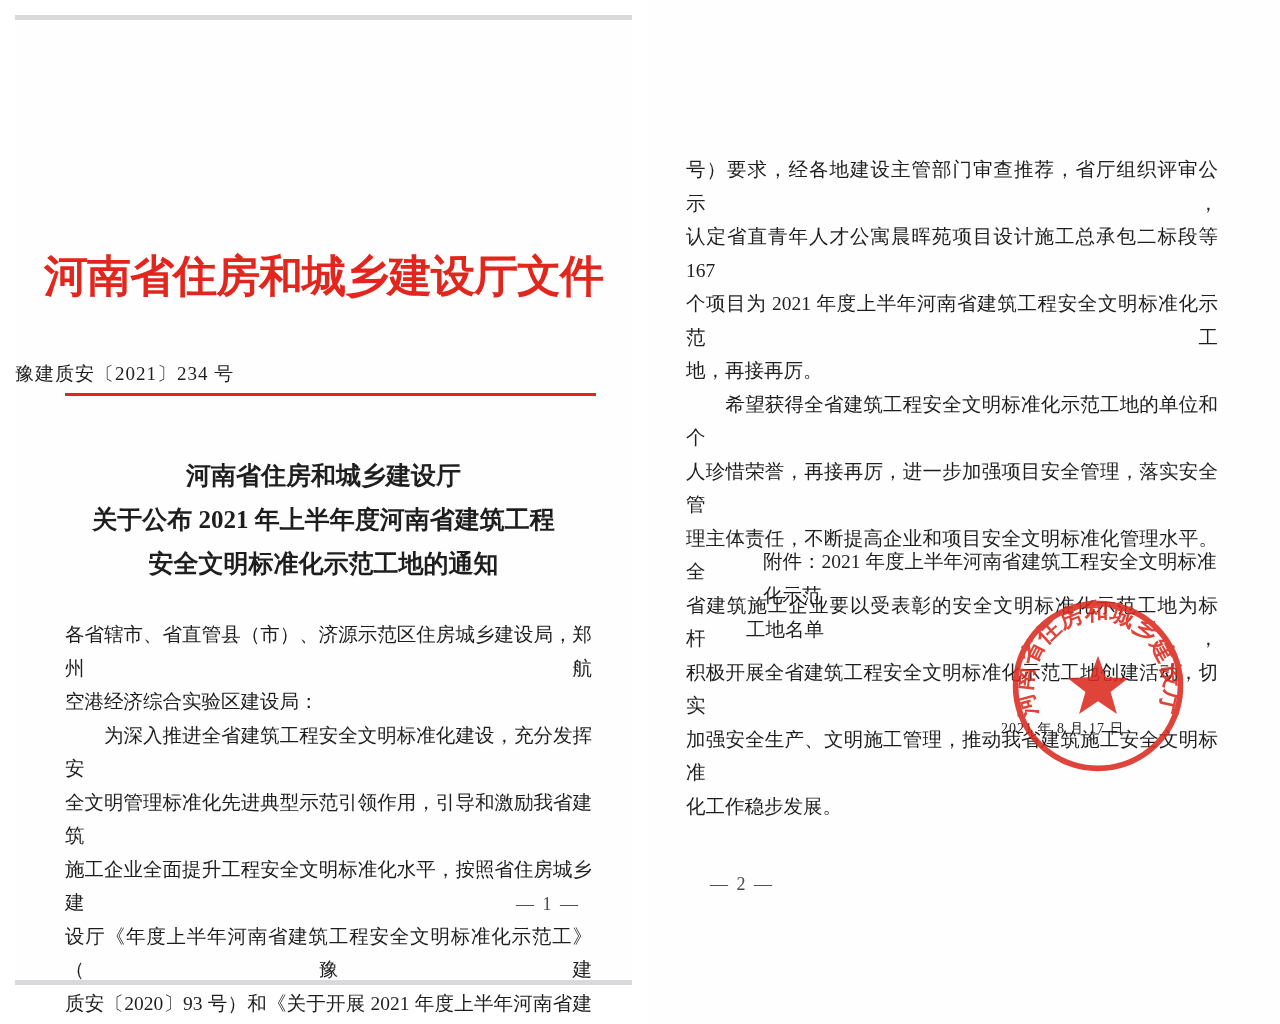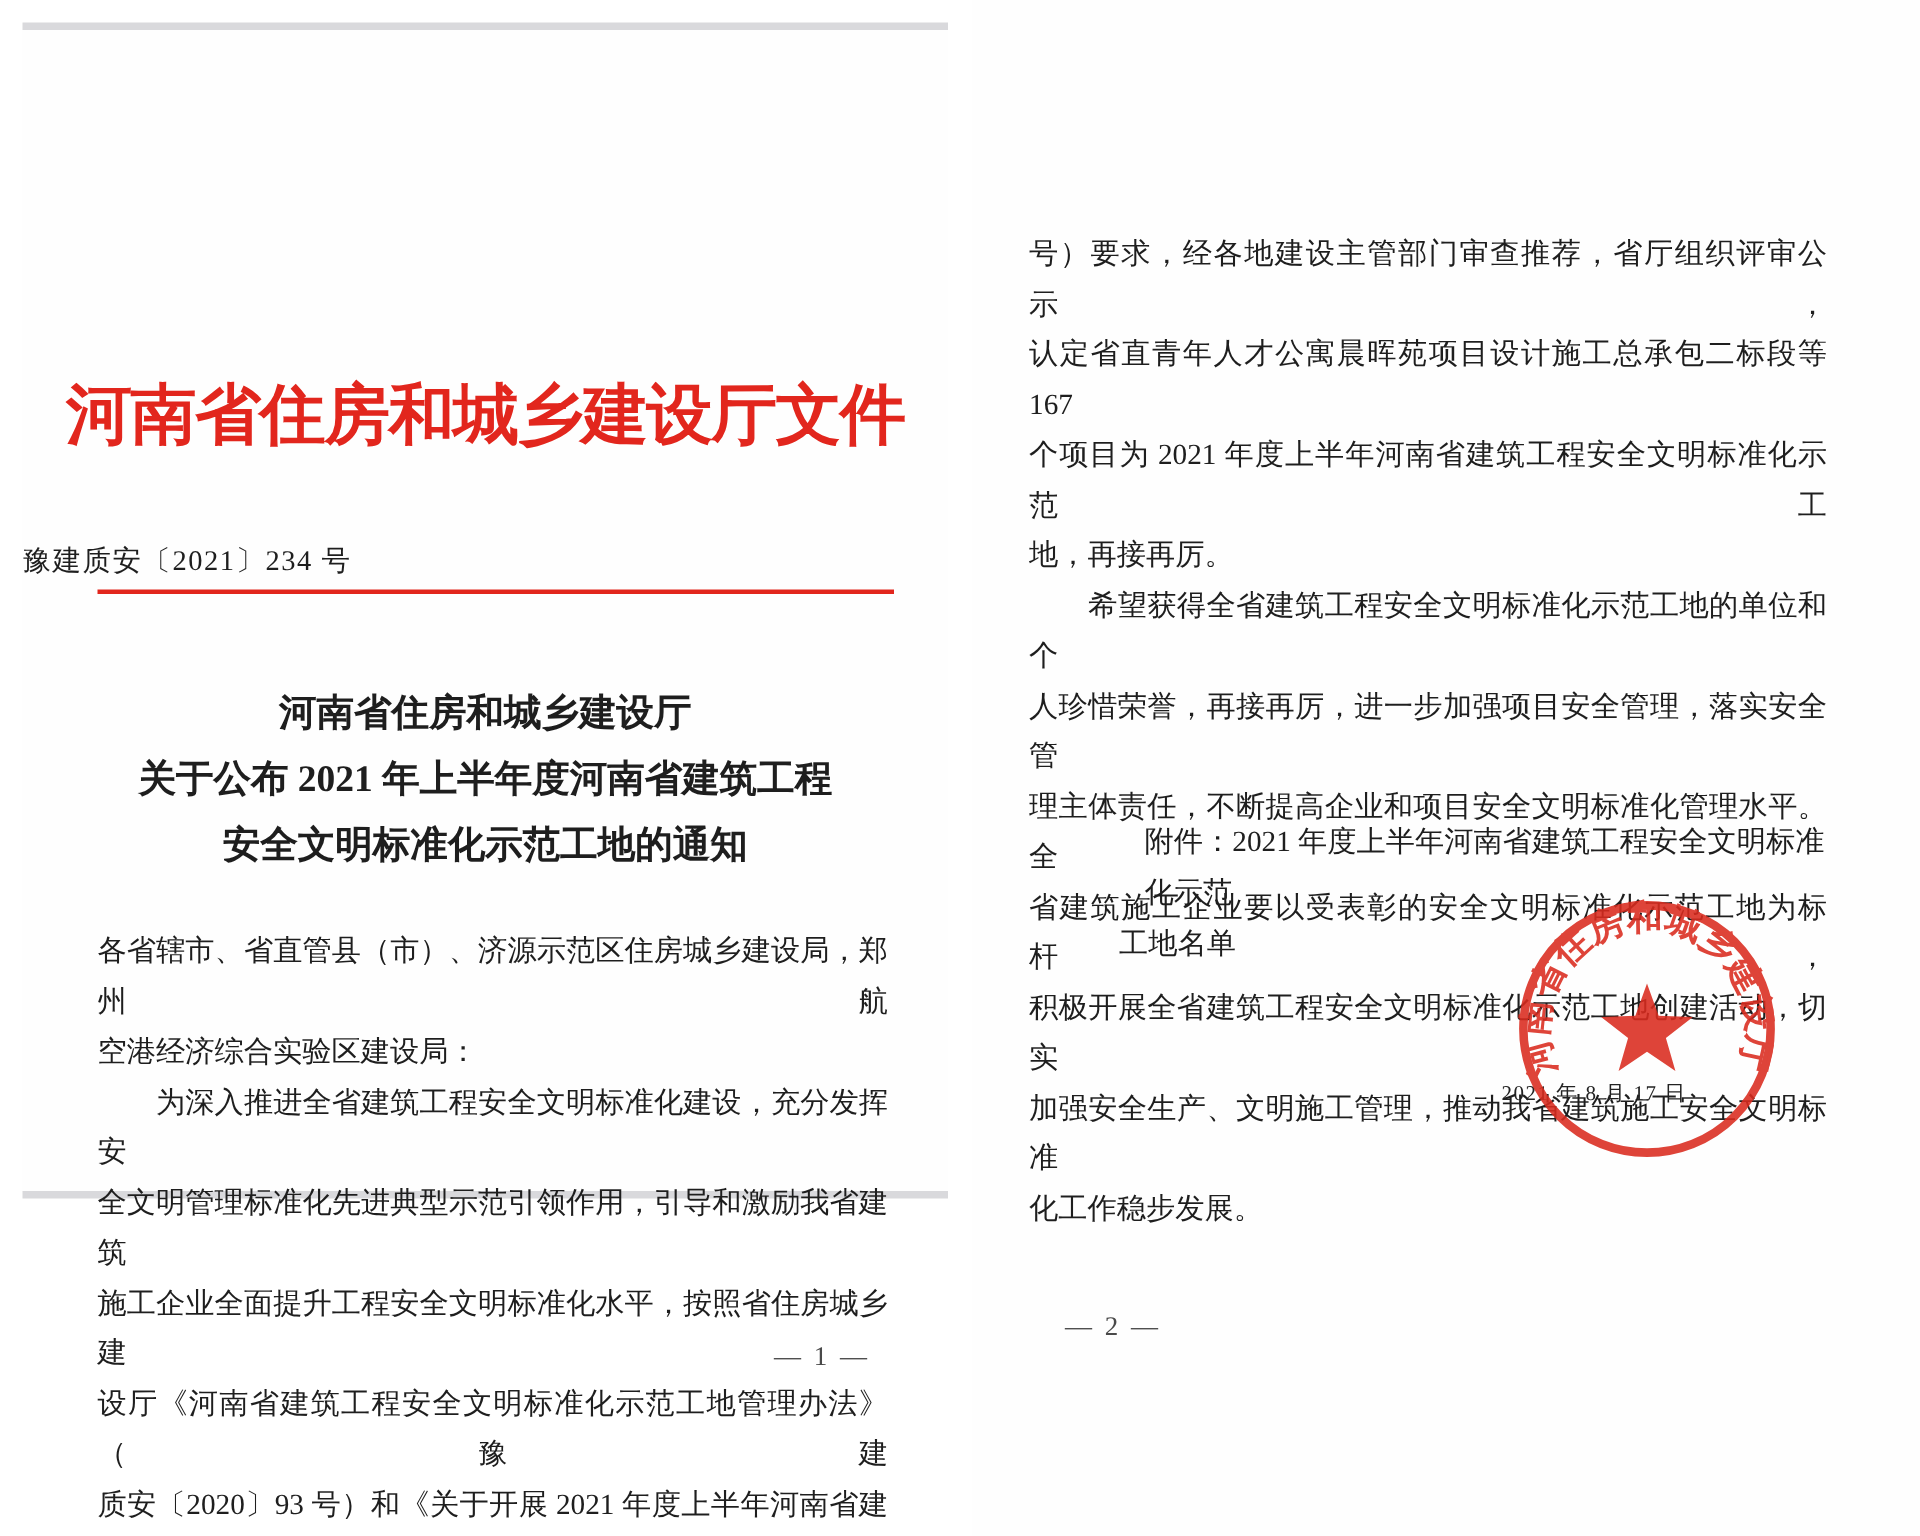--- a/index.html
+++ b/index.html
@@ -1,21 +1,21 @@
 <!DOCTYPE html>
 <html><head>
 <meta charset="utf-8">
 <style>
   * { margin: 0; padding: 0; box-sizing: border-box; }
   html, body { width: 1280px; height: 1024px; background: #ffffff; overflow: hidden; }
   body { font-family: "Liberation Serif", "DejaVu Serif", serif; color: #1e1e1e; }
 
   .sheet { position: absolute; background: #fefefe; }
   #page-1 {
-    left: 15px; top: 15px; width: 617px; height: 784px;
+    left: 15px; top: 15px; width: 617px; height: 970px;
     border-top: 5px solid #d9d9dc; border-bottom: 5px solid #d9d9dc;
   }
   #page-2 { left: 648px; top: 0; width: 632px; height: 1024px; }
 
   .letterhead {
     position: absolute; top: 227px; left: 0; right: 0;
     text-align: center; font-size: 44px; font-weight: bold;
     letter-spacing: -1px; white-space: nowrap;
   }
   .docnum {
@@ -63,21 +63,21 @@
     <div>河南省住房和城乡建设厅</div>
     <div>关于公布 2021 年上半年度河南省建筑工程</div>
     <div>安全文明标准化示范工地的通知</div>
   </div>
   <div class="body-text">
       <div class="tline">各省辖市、省直管县（市）、济源示范区住房城乡建设局，郑州航</div>
       <div class="tline short">空港经济综合实验区建设局：</div>
       <div class="tline">　　为深入推进全省建筑工程安全文明标准化建设，充分发挥安</div>
       <div class="tline">全文明管理标准化先进典型示范引领作用，引导和激励我省建筑</div>
       <div class="tline">施工企业全面提升工程安全文明标准化水平，按照省住房城乡建</div>
-      <div class="tline">设厅《河南省建筑工程安全文明标准化示范工地管理办法》（豫建</div>
+      <div class="tline">设厅《年度上半年河南省建筑工程安全文明标准化示范工》（豫建</div>
       <div class="tline">质安〔2020〕93 号）和《关于开展 2021 年度上半年河南省建筑工</div>
     </div>
   <div class="page-num">— 1 —</div>
 </div>
 
 <div class="sheet" id="page-2">
   <div class="body-text">
       <div class="tline">号）要求，经各地建设主管部门审查推荐，省厅组织评审公示，</div>
       <div class="tline">认定省直青年人才公寓晨晖苑项目设计施工总承包二标段等 167</div>
       <div class="tline">个项目为 2021 年度上半年河南省建筑工程安全文明标准化示范工</div>

